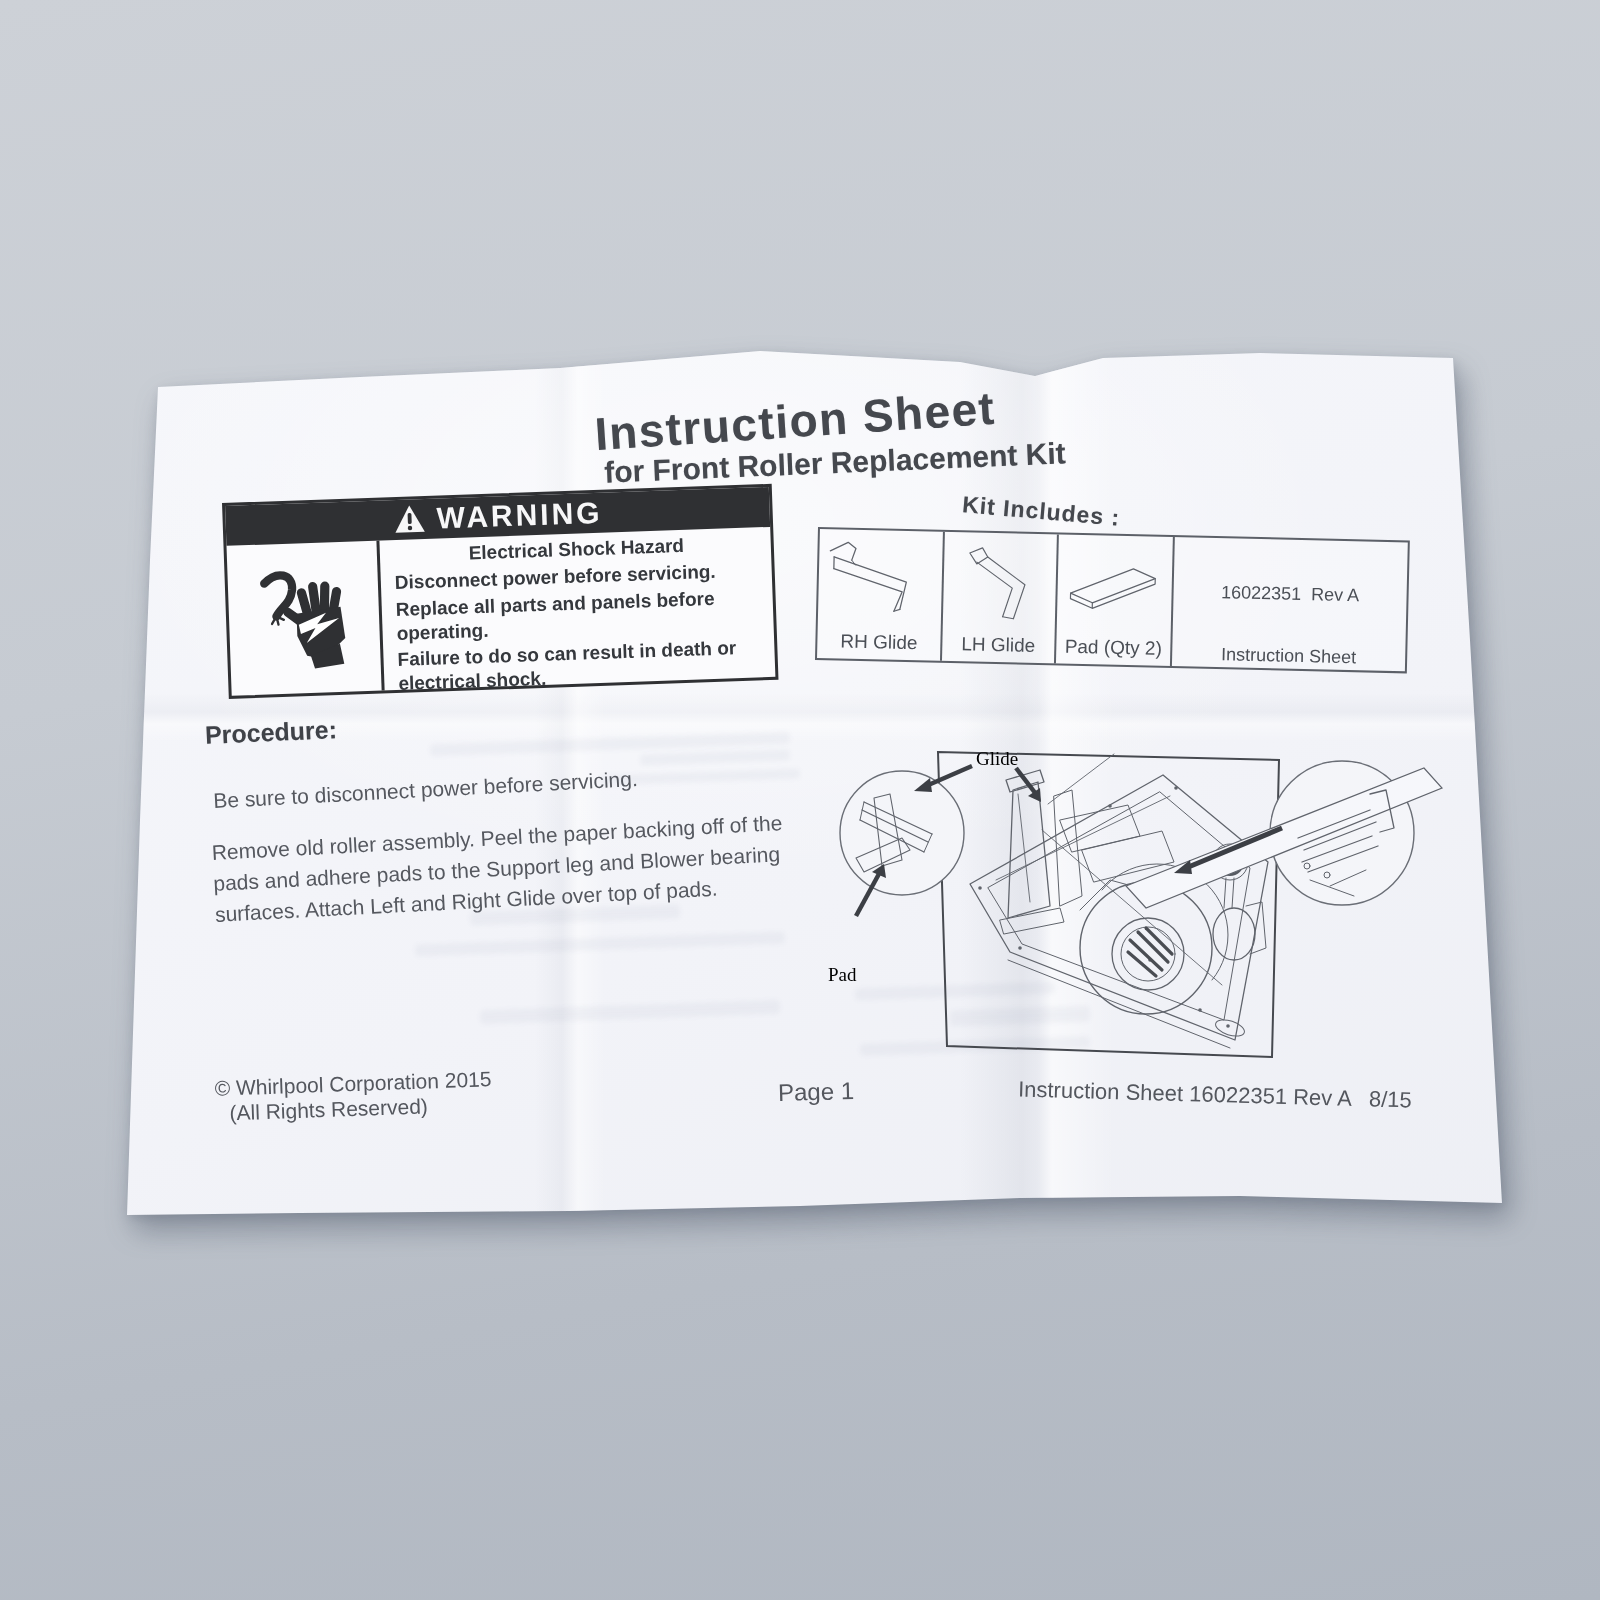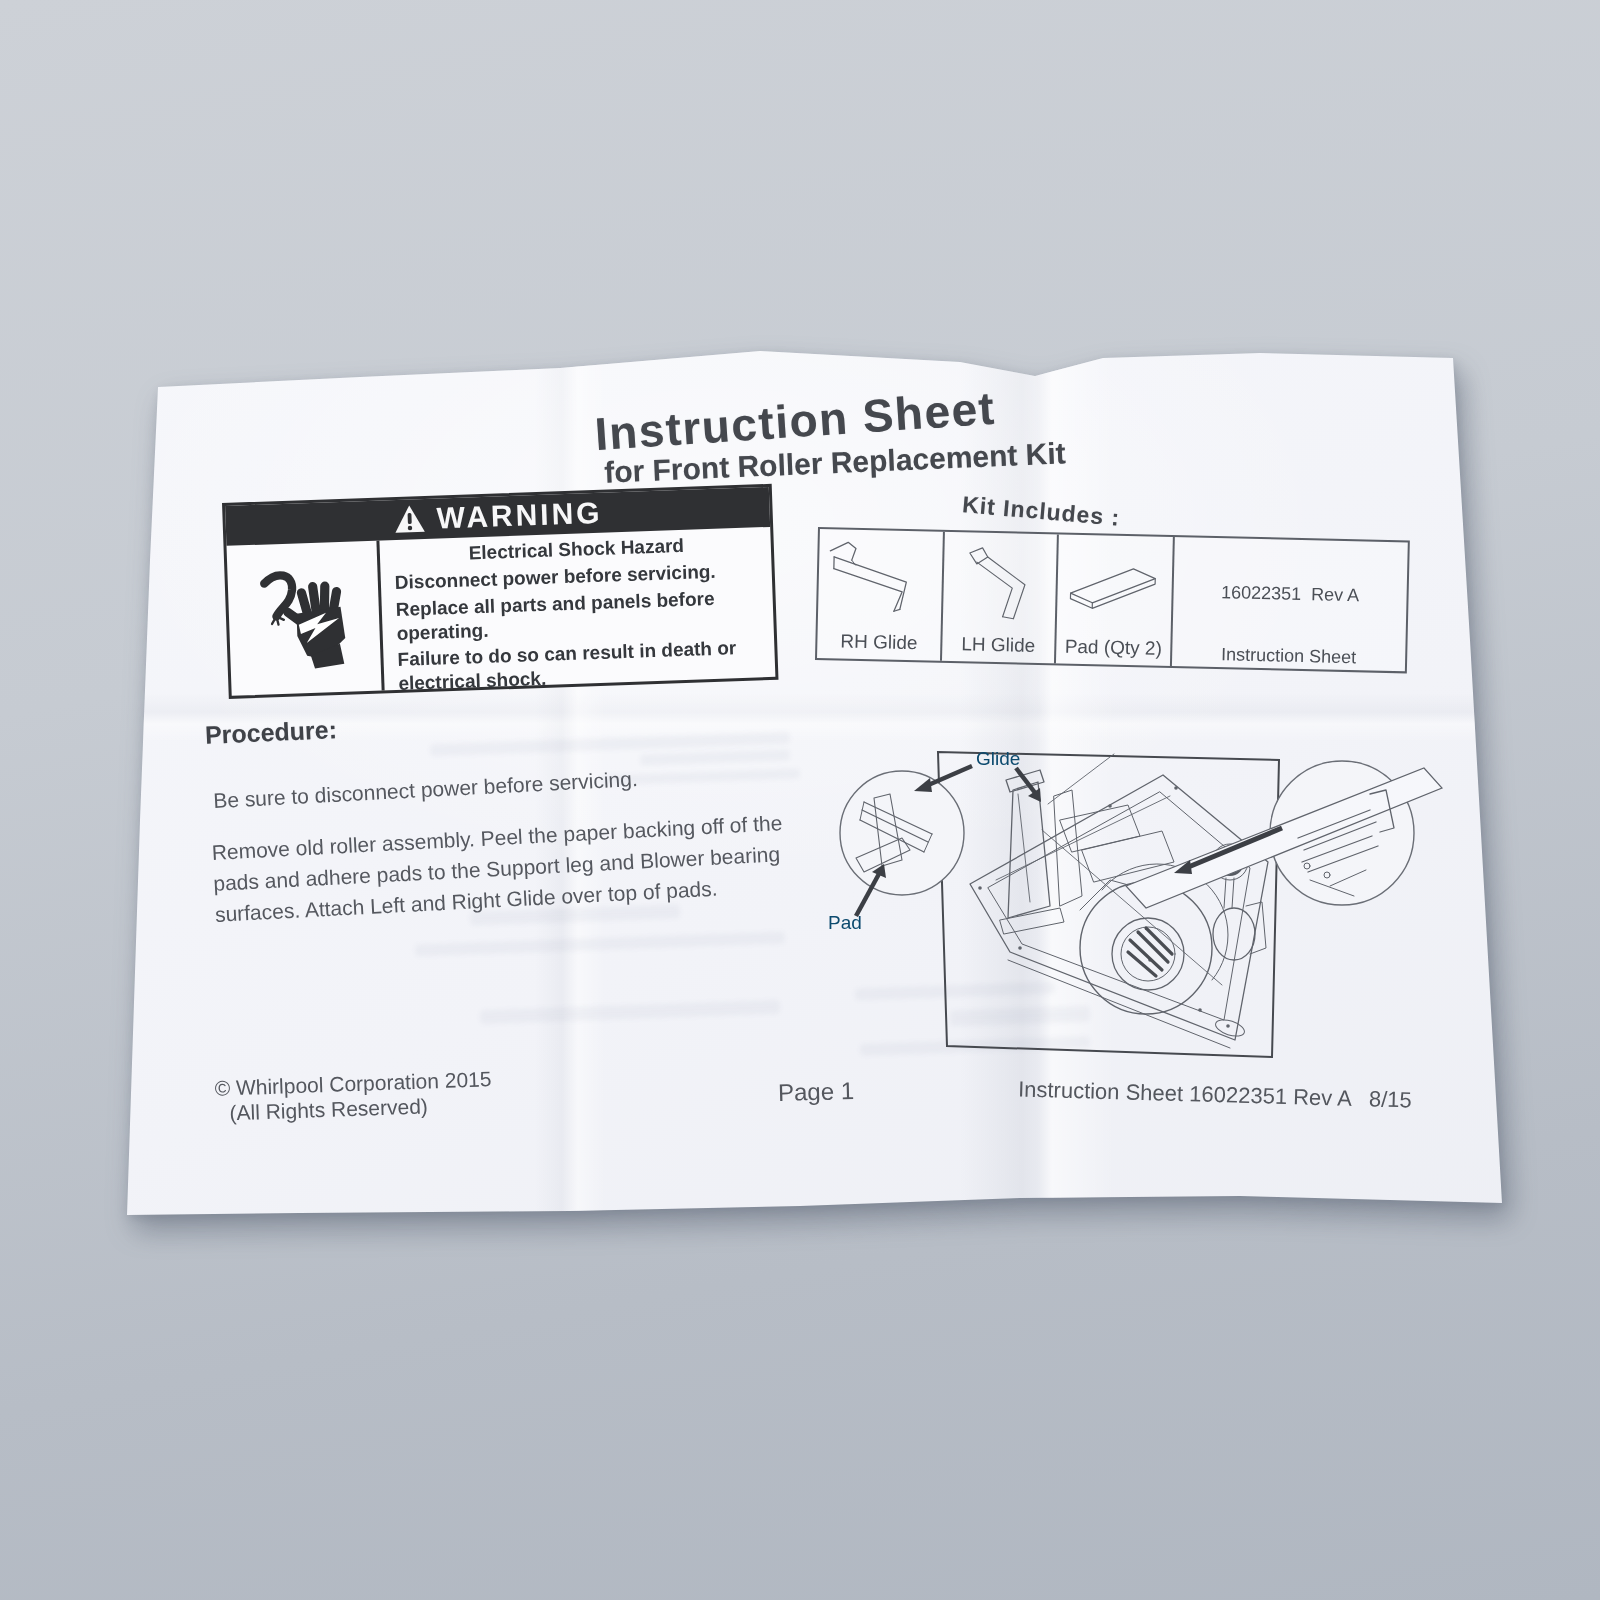--- a/index.html
+++ b/index.html
@@ -47,21 +47,21 @@
   .kit-cell{border-right:2px solid #5c6068;display:flex;flex-direction:column;align-items:center;box-sizing:border-box;padding-top:3px;}
   .kit-cell:last-child{border-right:none;}
   .kit-cell svg{flex:1 1 auto;}
   .kit-label{font-size:19px;color:#4b4f56;margin-bottom:6px;white-space:pre;}
   .kit-label2{font-size:18px;color:#4b4f56;line-height:1.15;text-align:center;margin-bottom:5px;white-space:pre;}
   
   .procedure-heading{left:205px;top:718px;transform:rotate(-2.5deg);font-size:25px;font-weight:bold;color:#3f4248;}
   .procedure-step1{left:213px;top:778px;transform:rotate(-3deg);font-size:21px;color:#55585f;}
   .procedure-step2{left:213px;top:822px;transform:rotate(-3deg);font-size:21px;color:#55585f;line-height:31px;}
   
-  .diagram-label{font-size:19px;color:#0c4a6e;}
+  .diagram-label{font-size:19px;color:#000000;font-family:Liberation Serif, serif;}
   
   .footer-copyright{left:215px;top:1071px;transform:rotate(-2deg);font-size:21px;color:#54575e;line-height:25px;}
   .footer-copyright .l2{margin-left:14px;}
   .footer-page{left:778px;top:1078px;transform:rotate(-1.5deg);font-size:24px;color:#54575e;}
   .footer-ref{left:1018px;top:1082px;transform:rotate(1.6deg);font-size:22px;color:#54575e;white-space:pre;}
   
   .ghost{position:absolute;background:#5c688a;opacity:.055;border-radius:4px;filter:blur(2.5px);transform:rotate(-2deg);}
   svg{display:block;}
   .lineart{stroke:#60646c;fill:none;stroke-width:1.3;stroke-linejoin:round;stroke-linecap:round;}
 </style>
@@ -270,21 +270,21 @@
     <g>
       <line x1="162" y1="56" x2="116" y2="76" stroke="#3c3f45" stroke-width="4.5"></line>
       <polygon points="104,81 120,68 122,82" fill="#3c3f45"></polygon>
       <line x1="206" y1="58" x2="226" y2="84" stroke="#3c3f45" stroke-width="4.5"></line>
       <polygon points="231,92 218,86 230,78" fill="#3c3f45"></polygon>
       <line x1="46" y1="206" x2="70" y2="162" stroke="#3c3f45" stroke-width="4.5"></line>
       <polygon points="74,154 62,162 76,168" fill="#3c3f45"></polygon>
     </g>
   </svg>
   <div class="blk diagram-label" style="left:976px;top:748px">Glide</div>
-  <div class="blk diagram-label" style="left:828px;top:912px">Pad</div>
+  <div class="blk diagram-label" style="left:828px;top:964px">Pad</div>
 
   <div class="blk footer-copyright">
     <div>© Whirlpool Corporation 2015</div>
     <div class="l2">(All Rights Reserved)</div>
   </div>
   <div class="blk footer-page">Page 1</div>
   <div class="blk footer-ref">Instruction Sheet 16022351 Rev A   8/15</div>
 </div>
 
 </body></html>

